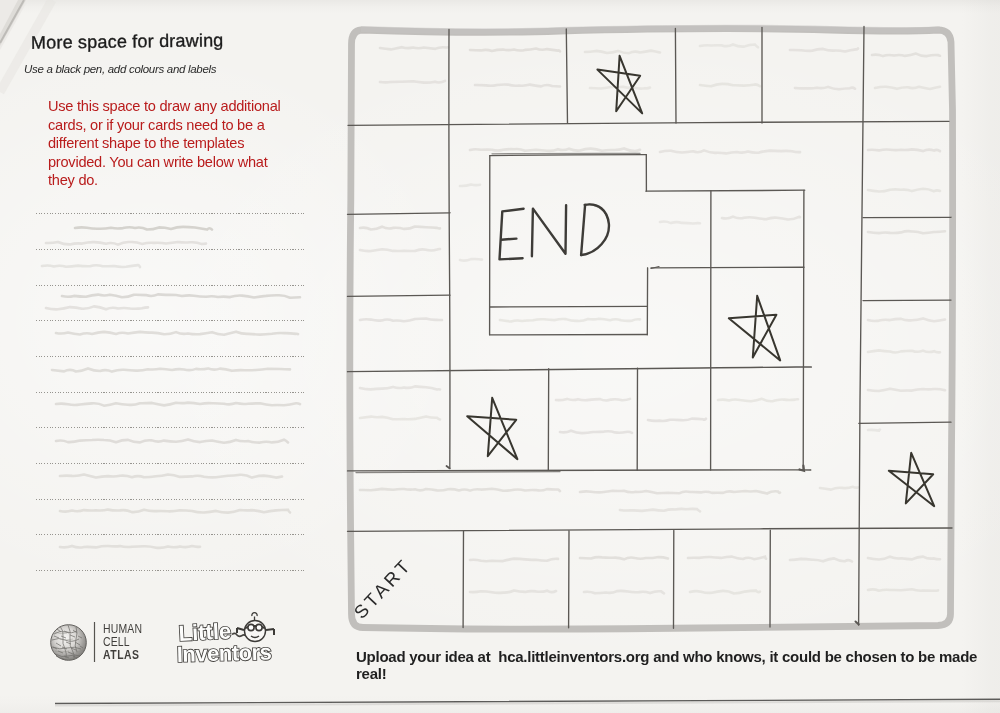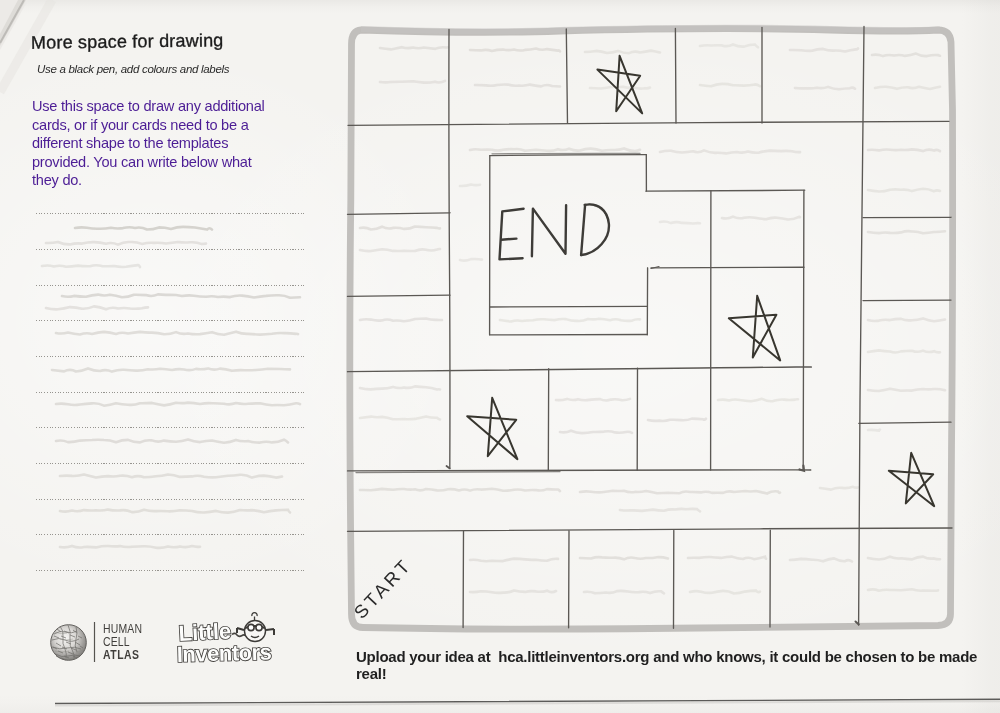--- a/index.html
+++ b/index.html
@@ -22,23 +22,23 @@
 <svg class="abs" style="left:0;top:0" width="130" height="130" viewBox="0 0 130 130">
   <polygon points="0,0 28,0 0,50" fill="#eceae7"></polygon>
   <polygon points="26,0 0,46 0,34 18,0" fill="#dedcd8"></polygon>
   <path d="M24,0 L0,43" stroke="#bdbbb7" stroke-width="2" fill="none"></path>
   <path d="M52,0 L0,92" stroke="#e6e4e0" stroke-width="9" fill="none" opacity=".5"></path>
 </svg>
 
 <div class="abs" style="left:31px;top:31px;width:260px;font-size:18px;color:#1c1c1c;
   letter-spacing:.2px;transform:rotate(-.8deg);font-weight:400;-webkit-text-stroke:.35px #1c1c1c;">More space for drawing</div>
 
-<div class="abs" style="left:37px;top:63px;font-size:11.5px;letter-spacing:-.3px;font-style:italic;color:#2a2a2a;">Use a black pen, add colours and labels</div>
-
-<div class="abs" style="left:32px;top:97px;font-size:14.6px;line-height:18.6px;color:#4c1d95;letter-spacing:-.25px;">
+<div class="abs" style="left:24px;top:63px;font-size:11.5px;letter-spacing:-.3px;font-style:italic;color:#2a2a2a;">Use a black pen, add colours and labels</div>
+
+<div class="abs" style="left:48px;top:97px;font-size:14.6px;line-height:18.6px;color:#b91c1c;letter-spacing:-.25px;">
 Use this space to draw any additional<br>cards, or if your cards need to be a<br>different shape to the templates<br>provided. You can write below what<br>they do.</div>
 
 <div class="abs" style="left:36px;top:213px;width:268px;height:1px;background:repeating-linear-gradient(90deg,#96948f 0 1px,rgba(0,0,0,0) 1px 2.7px);"></div>
 <div class="abs" style="left:36px;top:249px;width:268px;height:1px;background:repeating-linear-gradient(90deg,#96948f 0 1px,rgba(0,0,0,0) 1px 2.7px);"></div>
 <div class="abs" style="left:36px;top:285px;width:268px;height:1px;background:repeating-linear-gradient(90deg,#96948f 0 1px,rgba(0,0,0,0) 1px 2.7px);"></div>
 <div class="abs" style="left:36px;top:320px;width:268px;height:1px;background:repeating-linear-gradient(90deg,#96948f 0 1px,rgba(0,0,0,0) 1px 2.7px);"></div>
 <div class="abs" style="left:36px;top:356px;width:268px;height:1px;background:repeating-linear-gradient(90deg,#96948f 0 1px,rgba(0,0,0,0) 1px 2.7px);"></div>
 <div class="abs" style="left:36px;top:392px;width:268px;height:1px;background:repeating-linear-gradient(90deg,#96948f 0 1px,rgba(0,0,0,0) 1px 2.7px);"></div>
 <div class="abs" style="left:36px;top:427px;width:268px;height:1px;background:repeating-linear-gradient(90deg,#96948f 0 1px,rgba(0,0,0,0) 1px 2.7px);"></div>
 <div class="abs" style="left:36px;top:463px;width:268px;height:1px;background:repeating-linear-gradient(90deg,#96948f 0 1px,rgba(0,0,0,0) 1px 2.7px);"></div>

